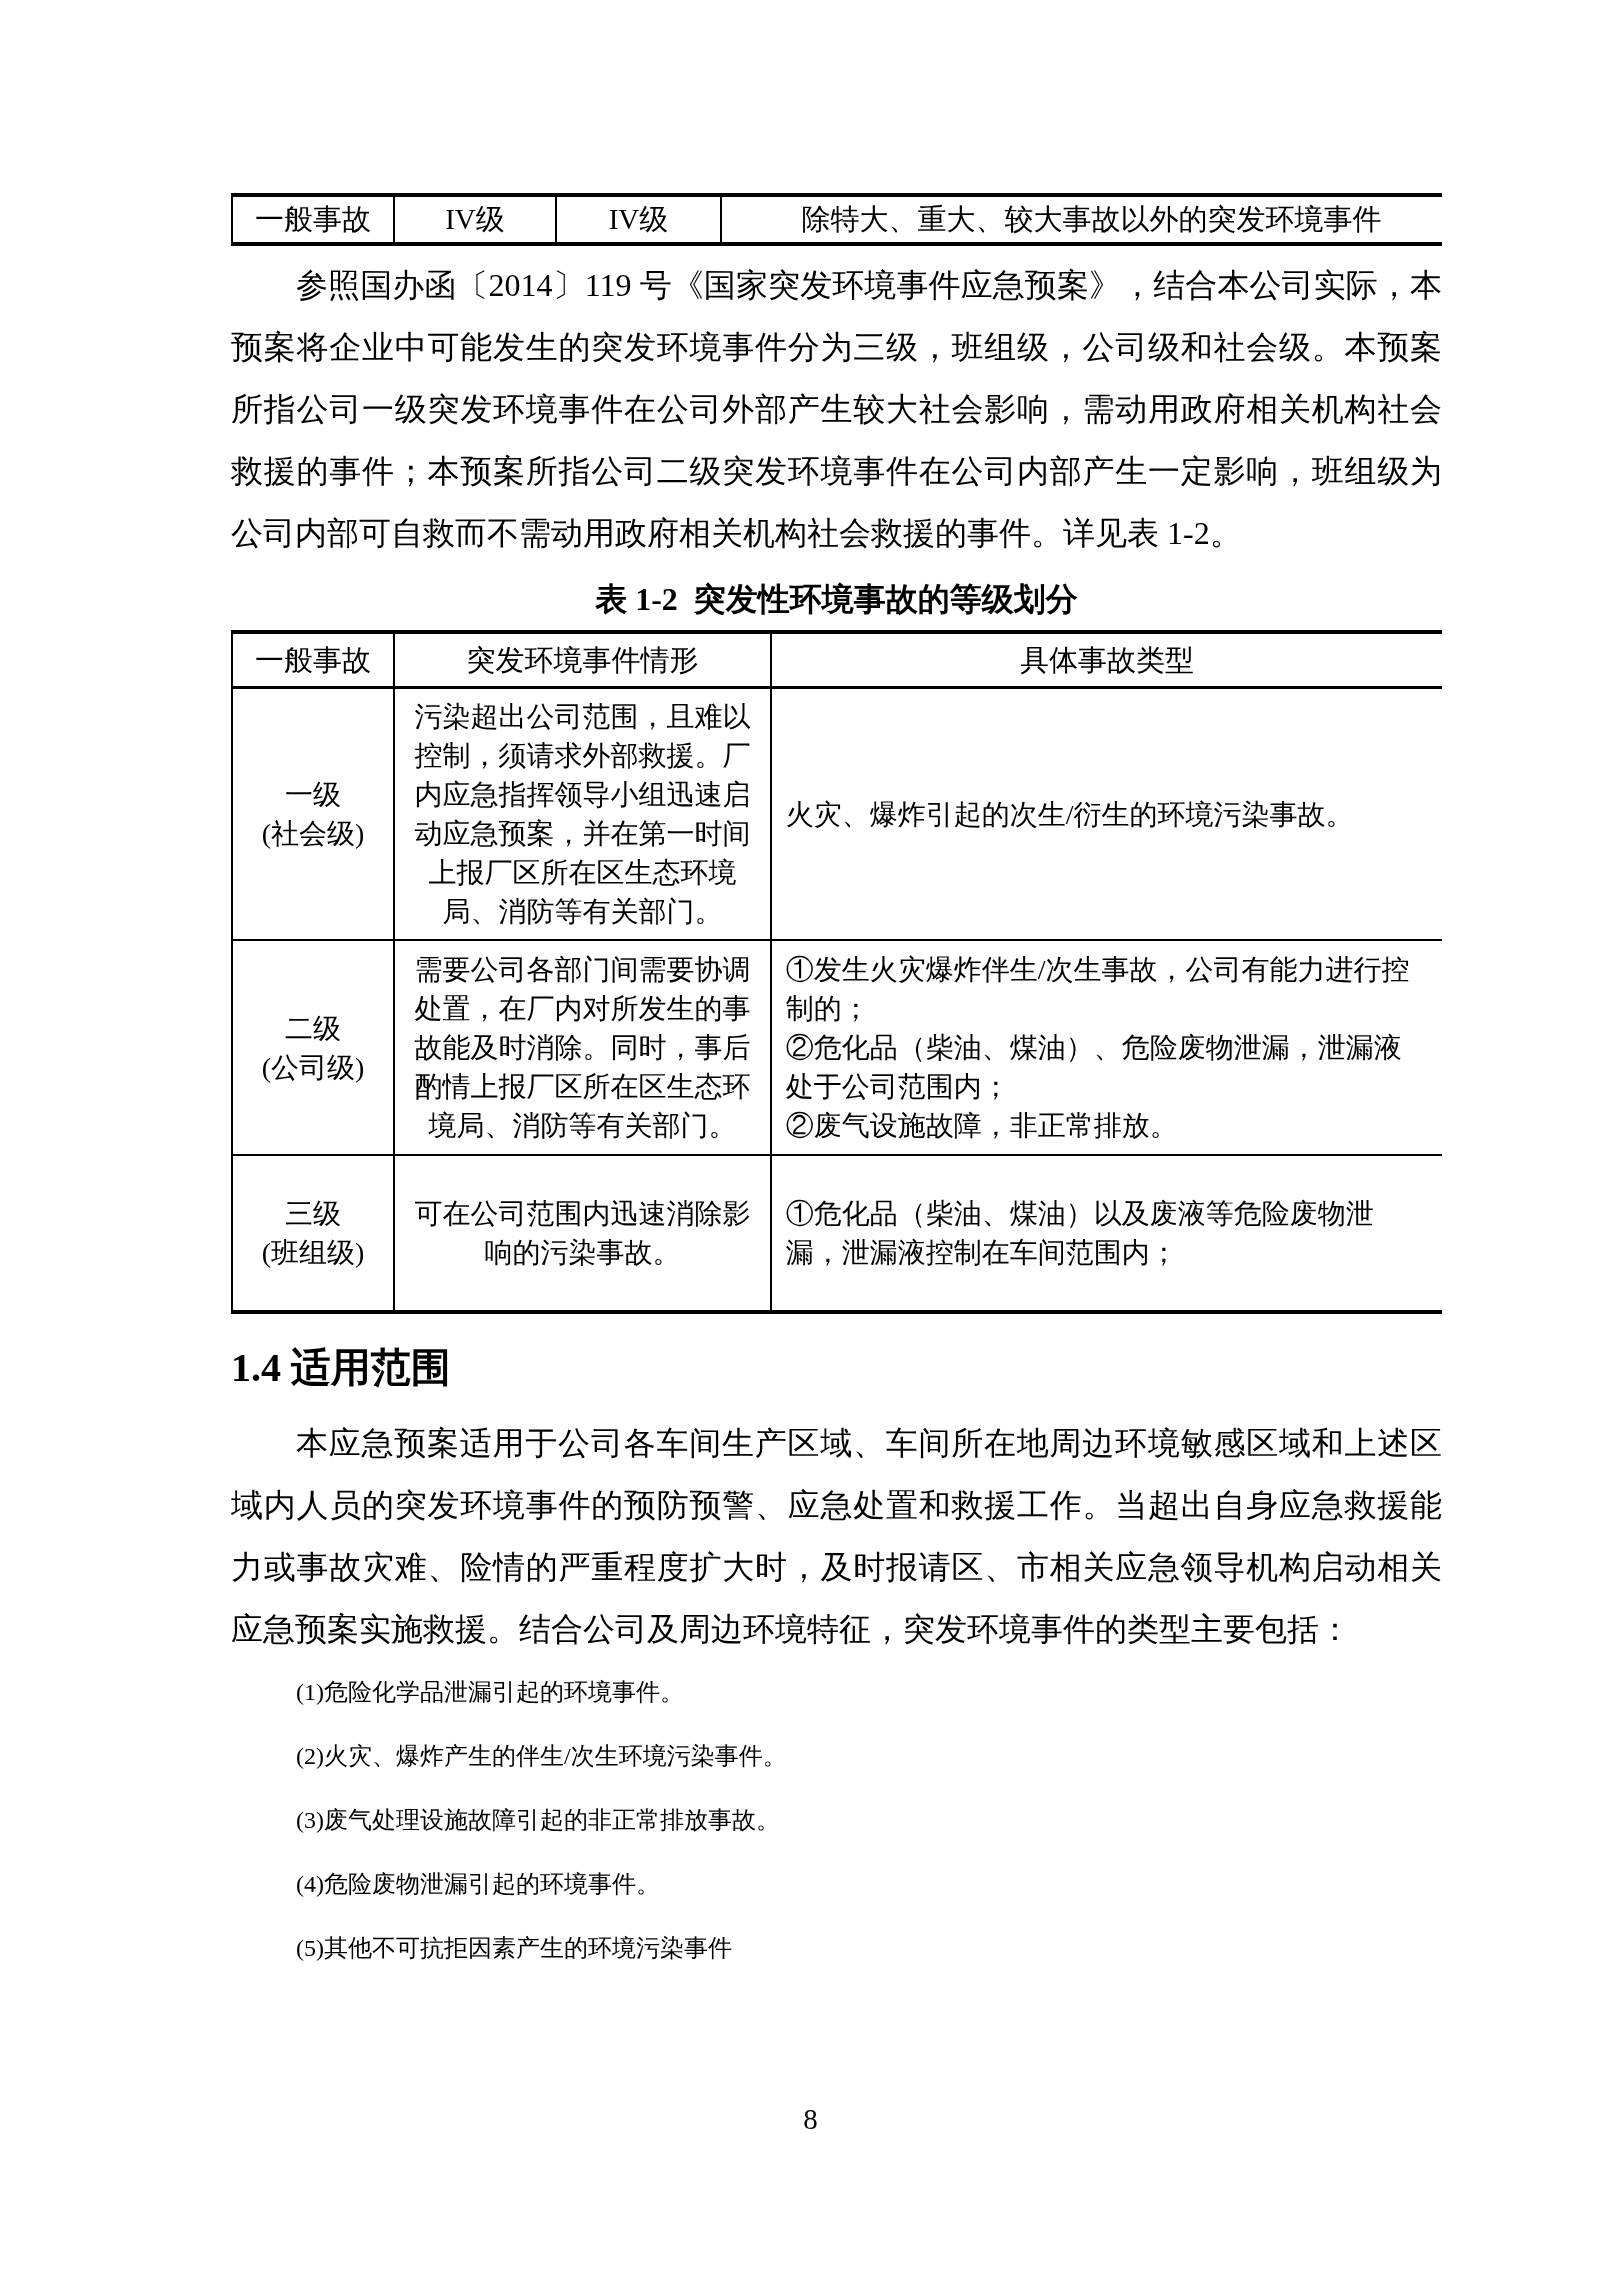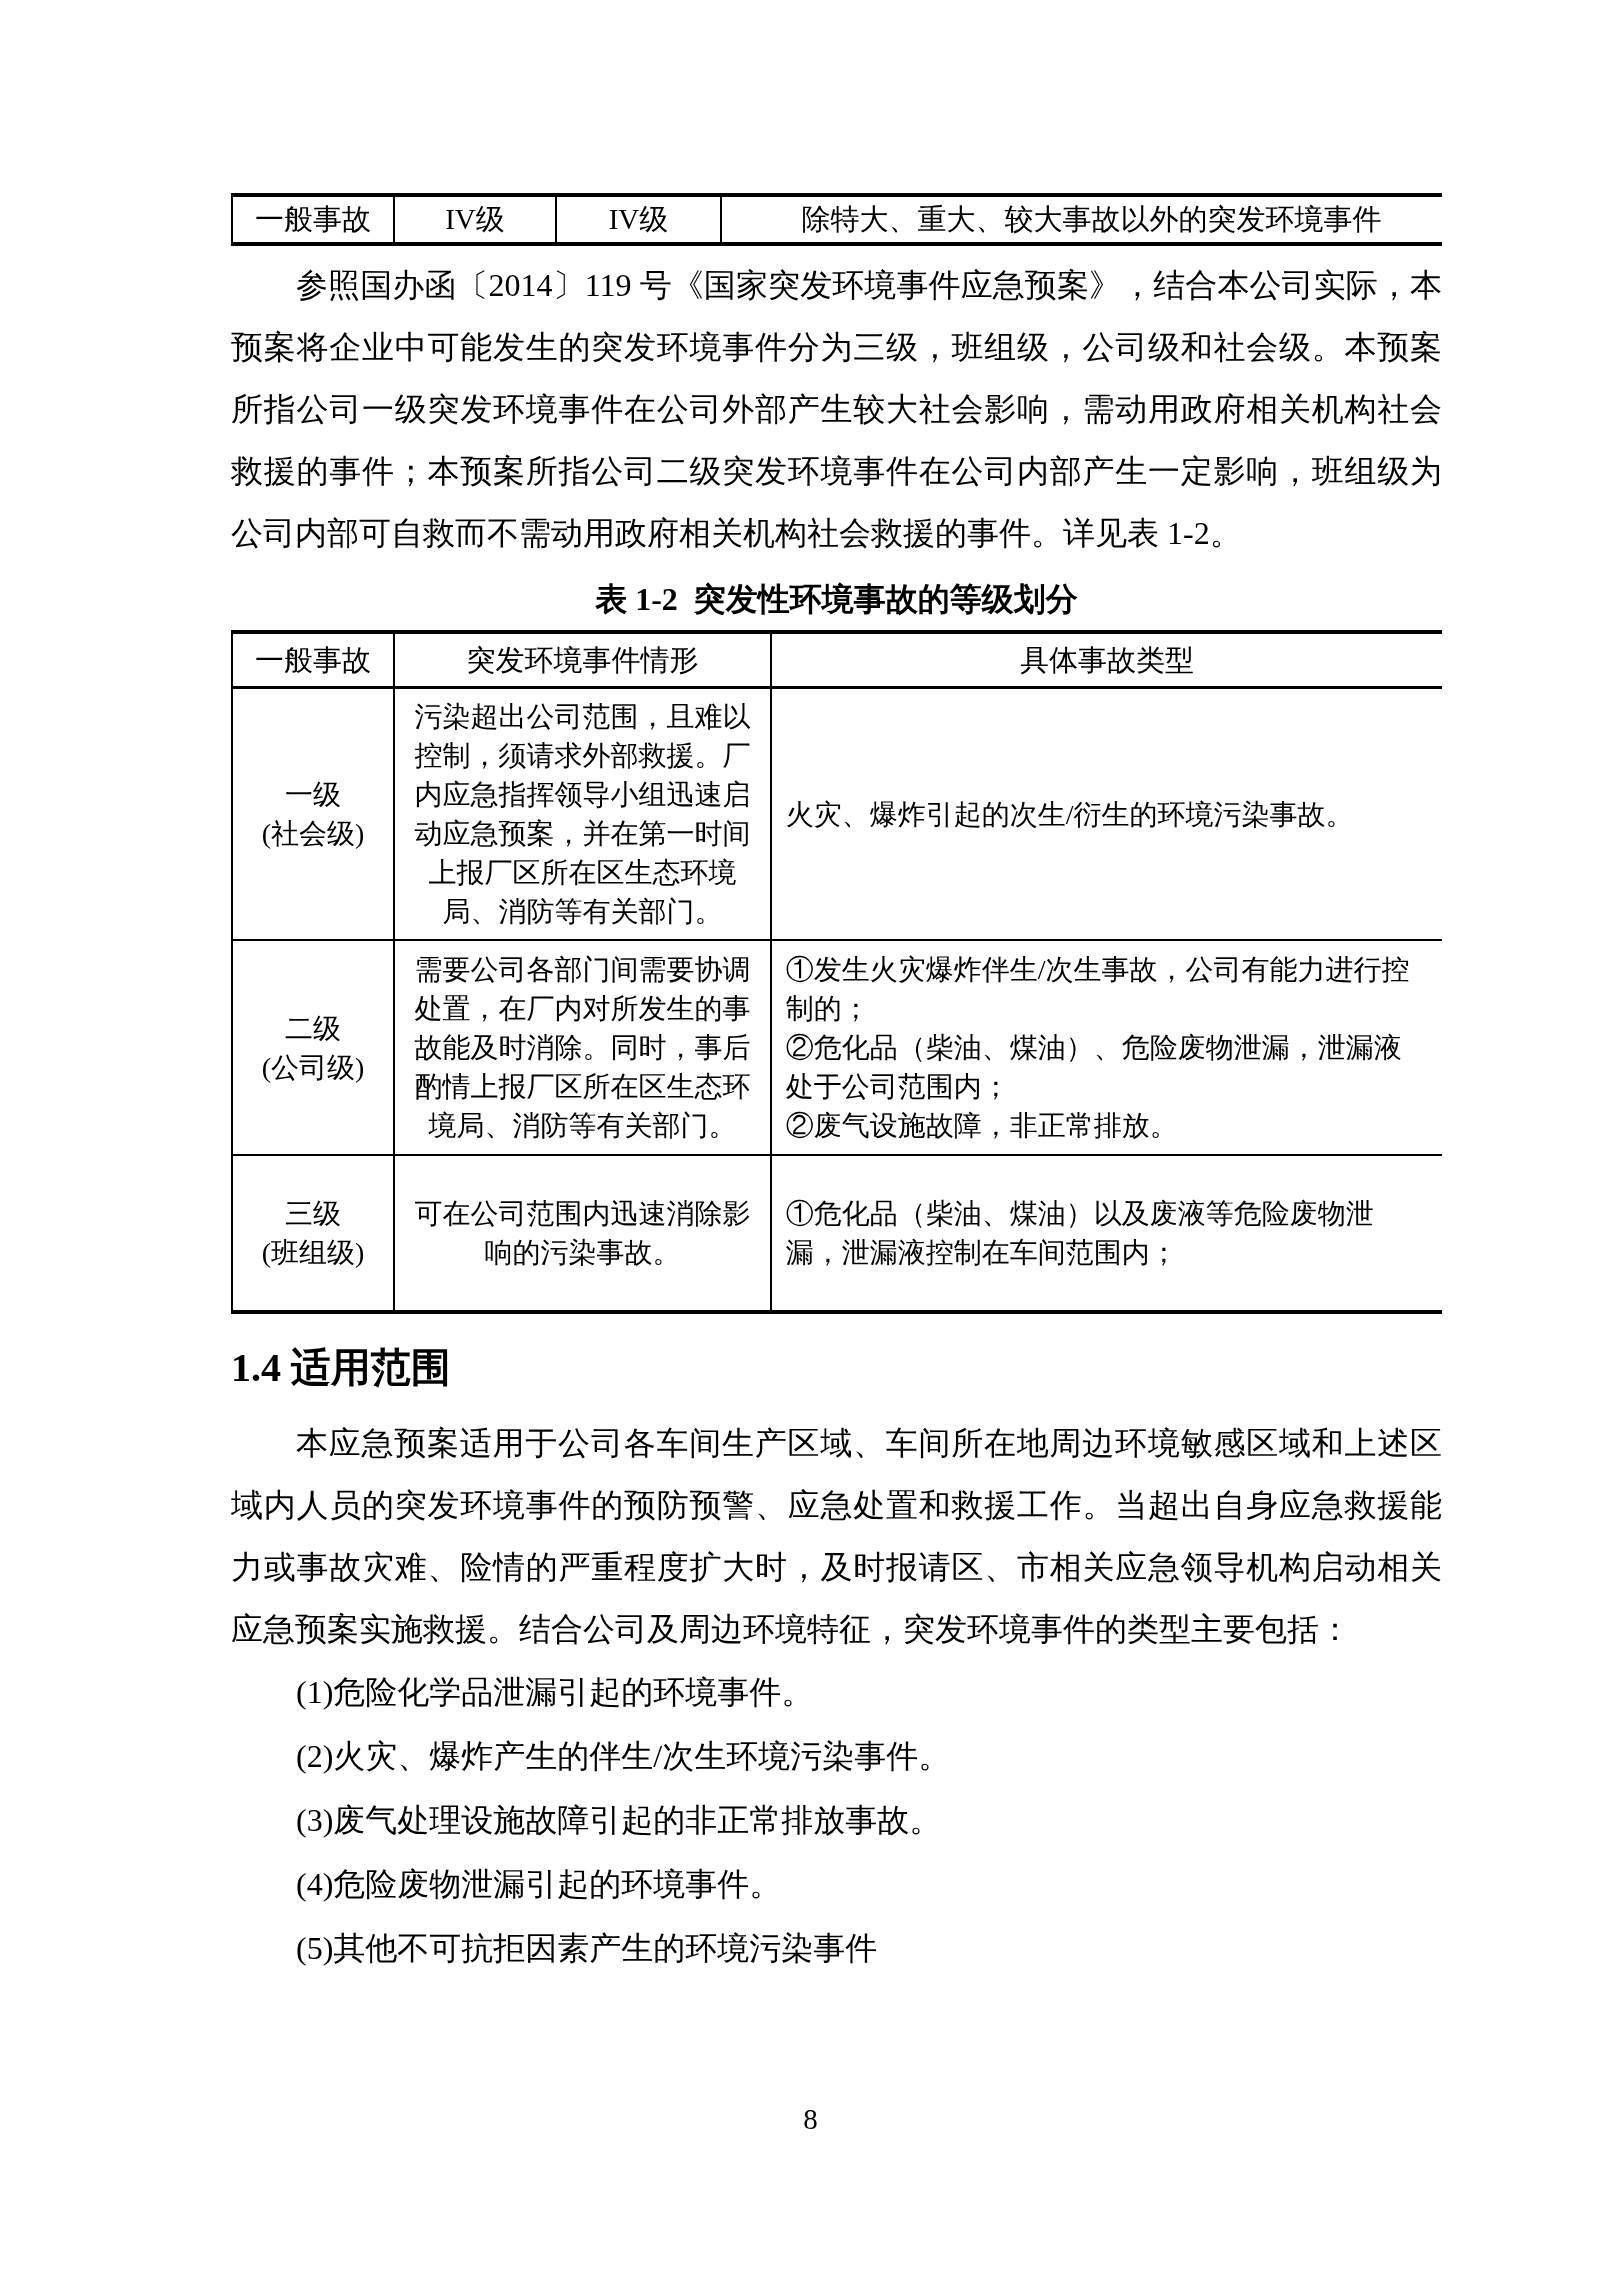--- a/index.html
+++ b/index.html
@@ -112,21 +112,21 @@
     font-size:40px;
     font-weight:bold;
     line-height:55px;
   }
   .heading-num { font-family:"Liberation Serif","DejaVu Serif",serif; }
   .heading-text { font-family:"Liberation Sans","DejaVu Sans",sans-serif; margin-left:9.8px; }
 
   
   .list-block { margin-top:0; }
   .list-item {
-    font-size:32px;
+    font-size:24px;
     line-height:64px;
     text-indent:65px;
     text-align:justify;
   }
 
   
   .page-number {
     position:absolute;
     top:2103px;
     left:0;

